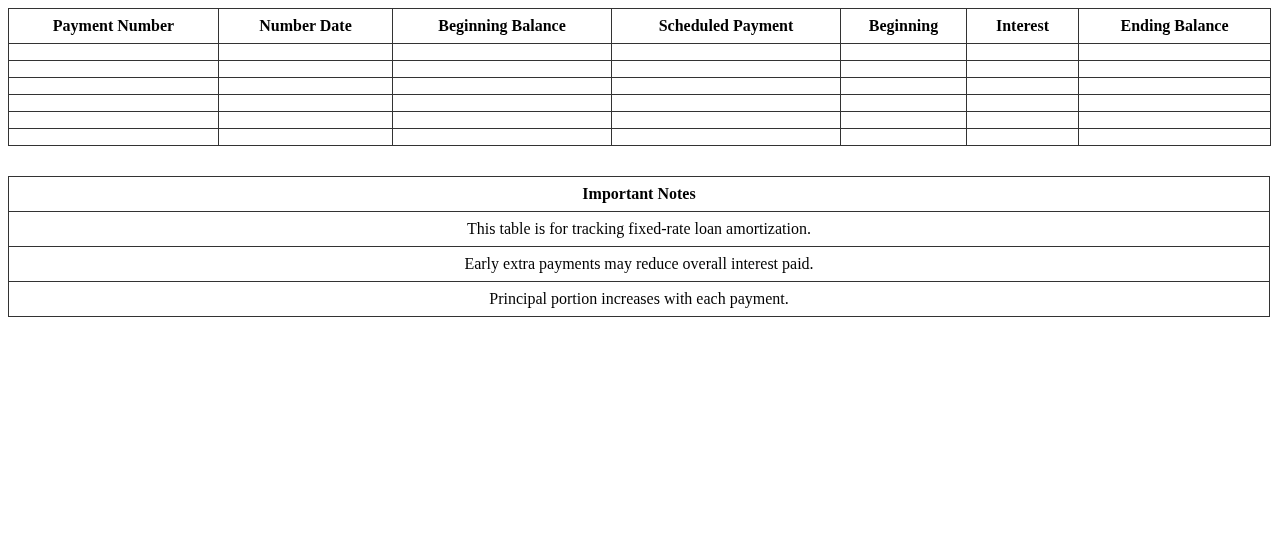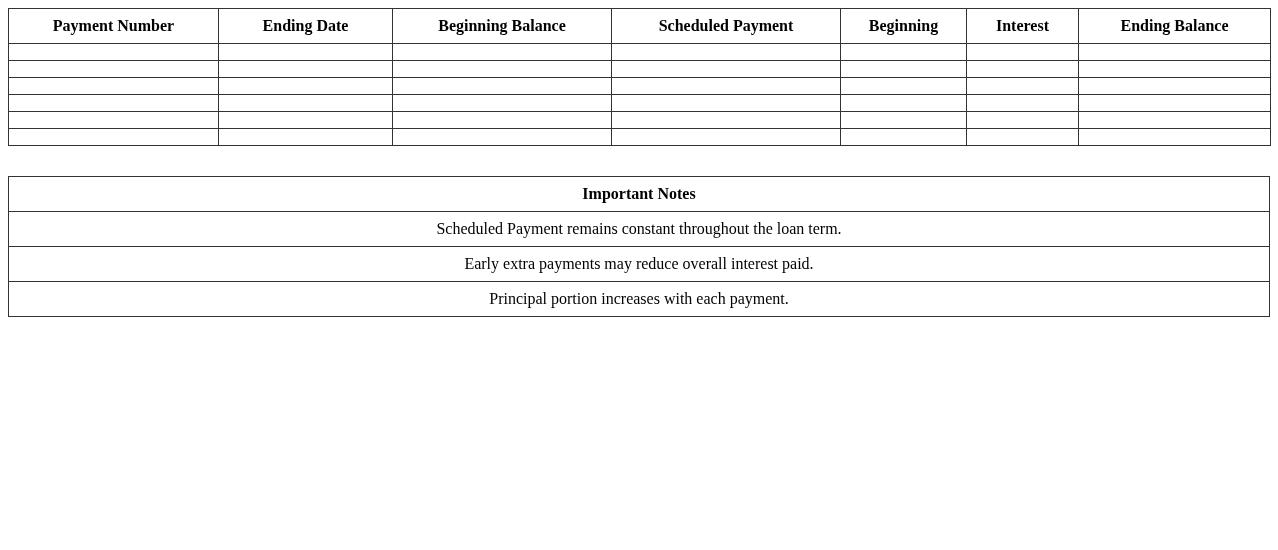--- a/index.html
+++ b/index.html
@@ -54,21 +54,21 @@
       <col style="width: 174px;">
       <col style="width: 219px;">
       <col style="width: 229px;">
       <col style="width: 126px;">
       <col style="width: 112px;">
       <col style="width: 192px;">
     </colgroup>
   <thead>
     <tr>
       <th>Payment Number</th>
-      <th>Ending Date</th>
+      <th>Number Date</th>
       <th>Beginning Balance</th>
       <th>Scheduled Payment</th>
       <th>Beginning</th>
       <th>Interest</th>
       <th>Ending Balance</th>
     </tr>
   </thead>
   <tbody>
     <tr>
       <td></td>
@@ -128,21 +128,21 @@
 </table>
 
 <table id="notes-table">
   <thead>
     <tr>
       <th>Important Notes</th>
     </tr>
   </thead>
   <tbody>
     <tr>
-      <td>Scheduled Payment remains constant throughout the loan term.</td>
+      <td>This table is for tracking fixed-rate loan amortization.</td>
     </tr>
     <tr>
       <td>Early extra payments may reduce overall interest paid.</td>
     </tr>
     <tr>
       <td>Principal portion increases with each payment.</td>
     </tr>
   </tbody>
 </table>
 

